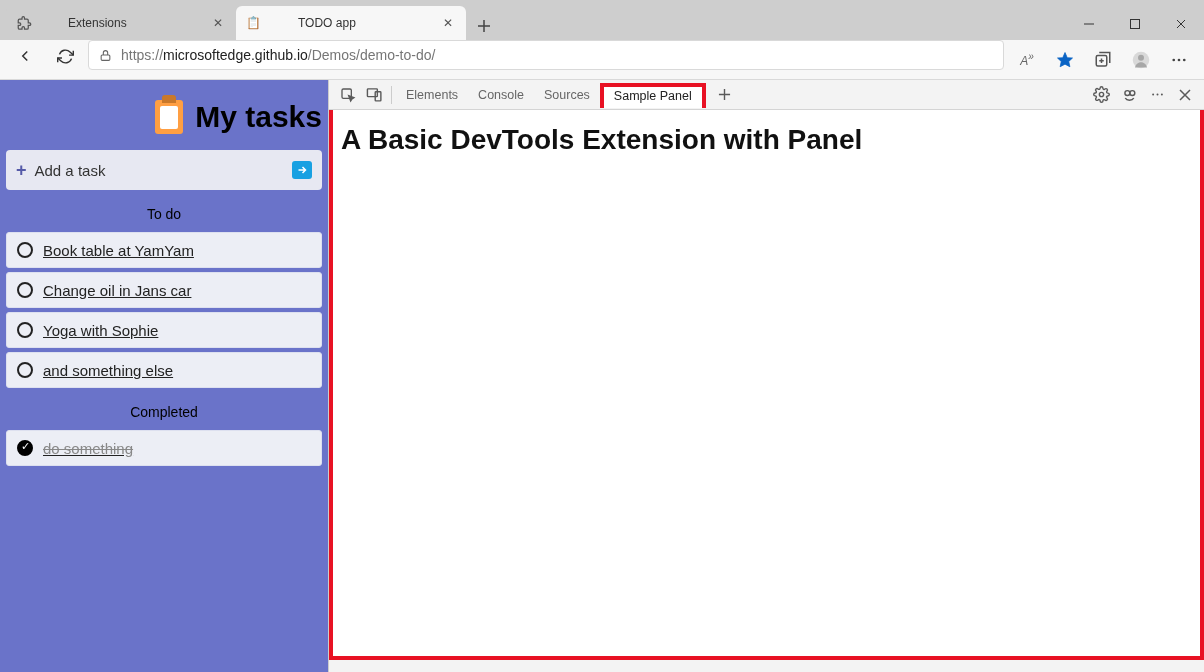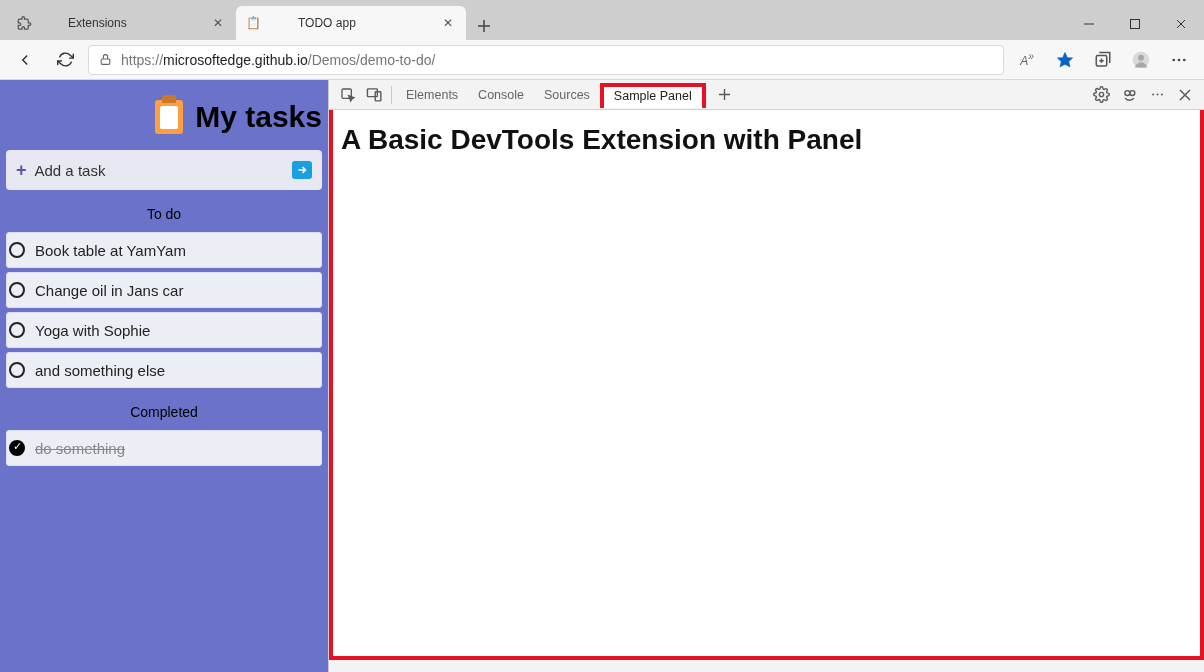--- a/index.html
+++ b/index.html
@@ -10,21 +10,21 @@
     .tabs { display: flex; height: 36px; margin-left: 6px; align-items: flex-end; }
     .tab { display: flex; align-items: center; height: 34px; padding: 0 10px; min-width: 230px; border-radius: 6px 6px 0 0; background: #cecece; font-size: 12px; color: #333; gap: 8px; position: relative; }
     .tab.active { background: #f7f7f7; }
     .tab .favicon { width: 16px; height: 16px; display: flex; align-items: center; justify-content: center; }
     .tab .tab-title { flex: 1; margin-left: 28px; }
     .tab .tab-close { width: 16px; height: 16px; display:flex; align-items:center; justify-content:center; color:#555; }
     .newtab-btn { width: 28px; height: 28px; display:flex; align-items:center; justify-content:center; margin-left: 4px; color:#444; }
     .window-controls { margin-left: auto; display: flex; }
     .window-controls div { width: 46px; height: 32px; display:flex; align-items:center; justify-content:center; color:#333; }
 
-    .toolbar { height: 40px; background: #f7f7f7; display:flex; align-items:center; padding: 0 8px; gap: 6px; border-bottom: 1px solid #d9d9d9; }
+    .toolbar { height: 40px; background: #f7f7f7; display:flex; padding: 0 8px; gap: 6px; border-bottom: 1px solid #d9d9d9; }
     .tbtn { width: 34px; height: 32px; display:flex; align-items:center; justify-content:center; color:#555; border-radius:4px; }
     .addr { flex:1; height: 30px; background:#fff; border:1px solid #d9d9d9; border-radius:4px; display:flex; align-items:center; padding:0 8px; gap:8px; }
     .addr .lock { color:#666; width:16px; display:flex; justify-content:center;}
     .addr .url { font-size:14px; color:#767676; }
     .addr .url .dark { color:#222; }
     .right-icons { display:flex; align-items:center; gap:4px; }
     .right-icons .tbtn svg { width:18px; height:18px; }
     .star { color:#0078d4; }
 
     
@@ -39,21 +39,21 @@
     .todo-title { font-size: 30px; font-weight: 700; color:#000; }
 
     .add-task { background:#e7e8f2; border-radius:4px; height:40px; display:flex; align-items:center; padding:0 10px; justify-content:space-between; }
     .add-task-left { display:flex; align-items:center; gap:8px; color:#333; font-size:15px; }
     .plus { color:#555aa8; font-size:18px; font-weight:700; }
     .enter-icon { width:20px; height:18px; background:#18a0e2; border-radius:3px; display:flex; align-items:center; justify-content:center; color:#fff; }
 
     .section-label { text-align:center; font-size:14px; color:#000000; padding: 10px 0 4px 0; }
 
     .task-list { display:flex; flex-direction:column; gap:4px; }
-    .task { background:#eceef5; border-radius:3px; height:36px; display:flex; align-items:center; padding:0 2px; gap:10px; font-size:15px; color:#222; border:1px solid #dde0ef; }
+    .task { background:#eceef5; border-radius:3px; height:36px; display:flex; align-items:center; padding:0 10px; gap:10px; font-size:15px; color:#222; border:1px solid #dde0ef;text-decoration:underline; }
     .check { width:16px; height:16px; border:2px solid #222; border-radius:50%; flex-shrink:0; }
     .check.done { background:#000; border-color:#000; position:relative; }
     .check.done::after { content:"✓"; color:#fff; font-size:11px; position:absolute; top:-2px; left:2px; }
     .task.completed .task-text { text-decoration: line-through; color:#888; }
 
     
     .devtools { flex:1; display:flex; flex-direction:column; background:#f3f3f3; border-left:1px solid #ccc; }
     .dt-tabbar { height:30px; display:flex; align-items:center; padding:0 6px; gap:0; background:#f3f3f3; border-bottom:1px solid #d4d4d4; }
     .dt-icon { width:26px; height:26px; display:flex; align-items:center; justify-content:center; color:#5a5a5a; }
     .dt-tab { padding: 5px 10px; font-size:12.5px; color:#666; border-radius:0; }

